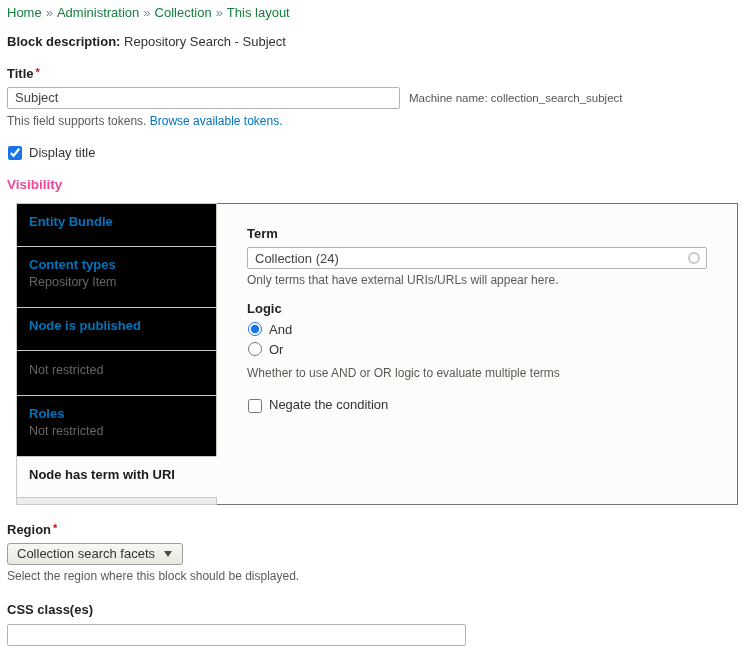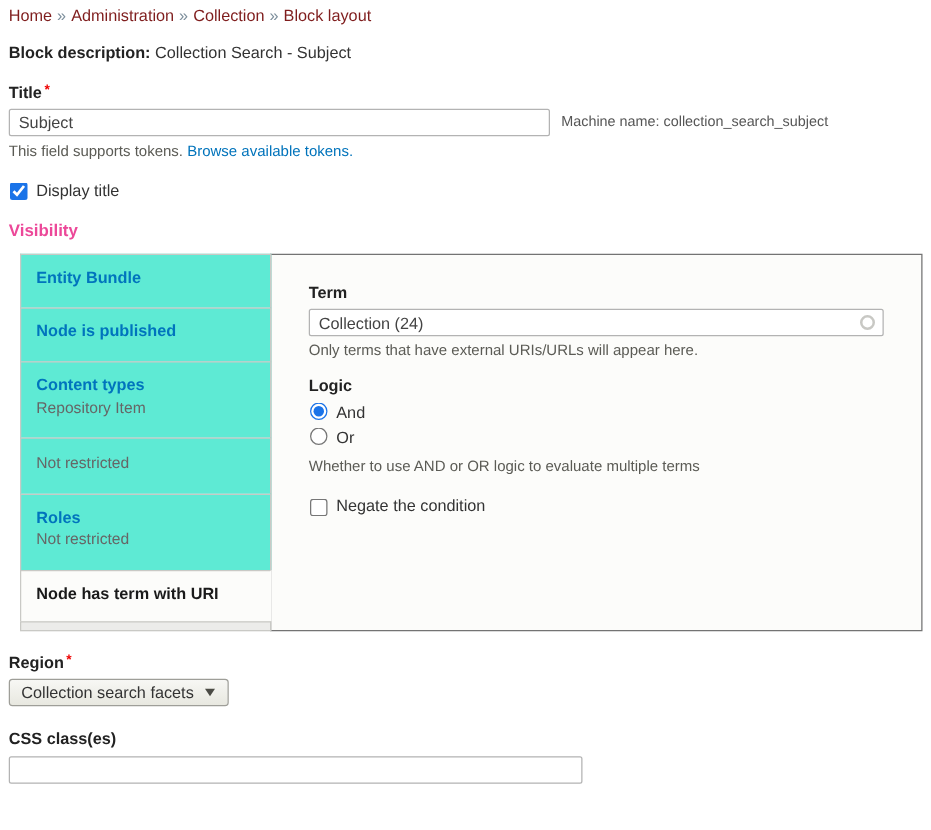--- a/index.html
+++ b/index.html
@@ -8,53 +8,53 @@
     width:745px; height:664px; overflow:hidden;
     background:#fff; color:#333;
     font-family:"Liberation Sans","DejaVu Sans",sans-serif;
     font-size:13px; line-height:1.25;
     padding:4px 7px;
   }
   a { text-decoration:none; }
 
   
   .breadcrumb { margin:1px 0 13px 0; }
-  .breadcrumb a { color:#7f1d1d; }
+  .breadcrumb a { color:#15803d; }
   .breadcrumb .sep { color:#7d8f9c; margin:0 4px; }
 
   
   .block-desc { margin:0 0 15px 0; }
   .block-desc b { color:#222; }
 
   
   .form-item { margin:14px 0; }
   label.field-label { font-weight:bold; color:#222; display:inline-block; margin-bottom:5px; }
   .req { color:#ee0000; font-size:11px; vertical-align:top; margin-left:2px; }
   .description { font-size:12px; color:#5b5b55; margin-top:4px; }
   input[type=text] {
     font-family:inherit; font-size:13px; color:#444;
     border:1px solid #b3b3b3; background:#fff;
     padding:3px 7px; height:22px; border-radius:2px; outline:none;
   }
   .title-row { display:flex; align-items:center; }
-  .title-input { width:433px; }
+  .title-input { width:393px; }
   .machine-name { font-size:11.5px; color:#555; margin-left:9px; white-space:nowrap; }
   .help-line { font-size:12px; color:#5b5b55; margin-top:5px; }
   .help-line a { color:#0073bb; }
 
   .checkbox-row { margin:16px 0 14px 0; display:flex; align-items:center; }
   input[type=checkbox], input[type=radio] { accent-color:#1a73e8; width:14px; height:14px; margin:0 7px 0 1px; }
 
   h2.visibility { font-size:13.5px; font-weight:bold; color:#ec4899; margin:16px 0 9px 0; }
 
   
   .vtabs { display:flex; margin-left:9px; }
   .vtabs-menu { width:201px; flex:none; position:relative; z-index:2; display:flex; flex-direction:column; }
   .vtab {
-    background:#5eead4; border:1px solid #c9c9c5; border-bottom:none;
+    background:#000000; border:1px solid #c9c9c5; border-bottom:none;
     padding:10px 12px 16px 12px; cursor:pointer;
   }
   .vtab + .vtab { }
   .vtab .vtab-label { color:#0074bd; font-weight:bold; display:block; }
   .vtab .vtab-summary { color:#666; font-size:12.5px; display:block; margin-top:2px; }
   .vtab.selected { background:#fcfcfa; border-right:1px solid #fcfcfa; padding-bottom:14px; }
   .vtab.selected .vtab-label { color:#1a1a1a; }
   .vtab-filler { height:8px; background:#ececea; border:1px solid #c9c9c5; }
   .vtabs-pane {
     flex:1; margin-left:-1px; z-index:1; position:relative;
@@ -84,26 +84,26 @@
     border-left:4.5px solid transparent; border-right:4.5px solid transparent;
     border-top:6px solid #4b4b45;
   }
 
   .css-input { width:459px; color:#444; }
 </style>
 </head>
 <body>
 
 <div class="breadcrumb">
-  <a href="#">Home</a><span class="sep">»</span><a href="#">Administration</a><span class="sep">»</span><a href="#">Collection</a><span class="sep">»</span><a href="#">Block layout</a>
+  <a href="#">Home</a><span class="sep">»</span><a href="#">Administration</a><span class="sep">»</span><a href="#">Collection</a><span class="sep">»</span><a href="#">This layout</a>
 </div>
 
 <div class="block-desc">
   <b>Block description:</b>
-  <span>Collection Search - Subject</span>
+  <span>Repository Search - Subject</span>
 </div>
 
 <div class="form-item">
   <label class="field-label"><span>Title</span><span class="req">*</span></label>
   <div class="title-row">
     <input type="text" class="title-input" value="Subject" style="">
     <span class="machine-name">Machine name: collection_search_subject</span>
   </div>
   <div class="help-line">
     <span>This field supports tokens.</span>
@@ -117,25 +117,25 @@
 </div>
 
 <h2 class="visibility">Visibility</h2>
 
 <div class="vtabs">
   <div class="vtabs-menu">
     <div class="vtab">
       <span class="vtab-label">Entity Bundle</span>
     </div>
     <div class="vtab">
-      <span class="vtab-label">Node is published</span>
+      <span class="vtab-label">Content types</span>
+      <span class="vtab-summary">Repository Item</span>
     </div>
     <div class="vtab">
-      <span class="vtab-label">Content types</span>
-      <span class="vtab-summary">Repository Item</span>
+      <span class="vtab-label">Node is published</span>
     </div>
     <div class="vtab">
       <span class="vtab-summary">Not restricted</span>
     </div>
     <div class="vtab">
       <span class="vtab-label">Roles</span>
       <span class="vtab-summary">Not restricted</span>
     </div>
     <div class="vtab selected">
       <span class="vtab-label">Node has term with URI</span>
@@ -174,20 +174,21 @@
 </div>
 
 <div class="form-item" style="margin-top:17px;">
   <label class="field-label"><span>Region</span><span class="req">*</span></label>
   <div>
     <div class="region-select">
       <span>Collection search facets</span>
       <span class="dd-arrow"></span>
     </div>
   </div>
+  <div class="description">Select the region where this block should be displayed.</div>
 </div>
 
 <div class="form-item" style="margin-top:18px;">
   <label class="field-label">CSS class(es)</label>
   <div>
     <input type="text" class="css-input" value="" style="">
   </div>
   
 </div>
 

